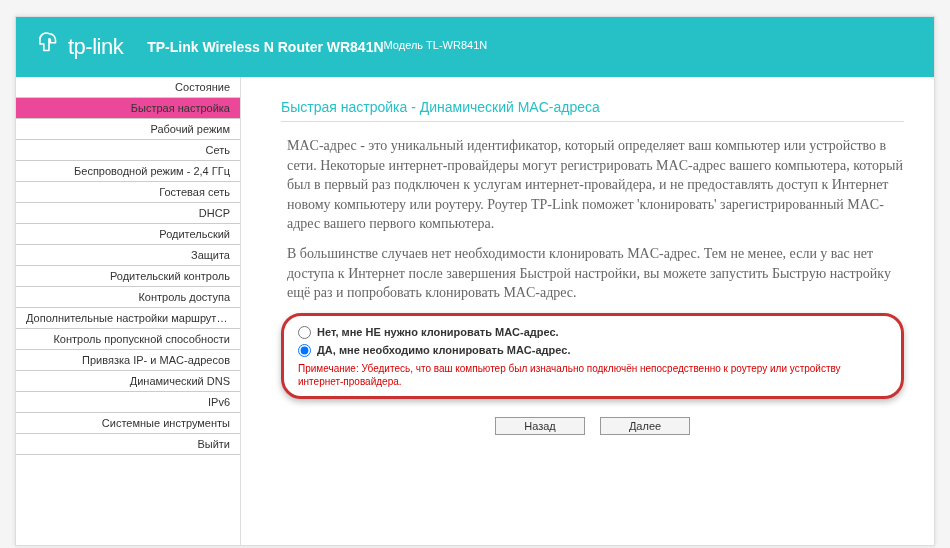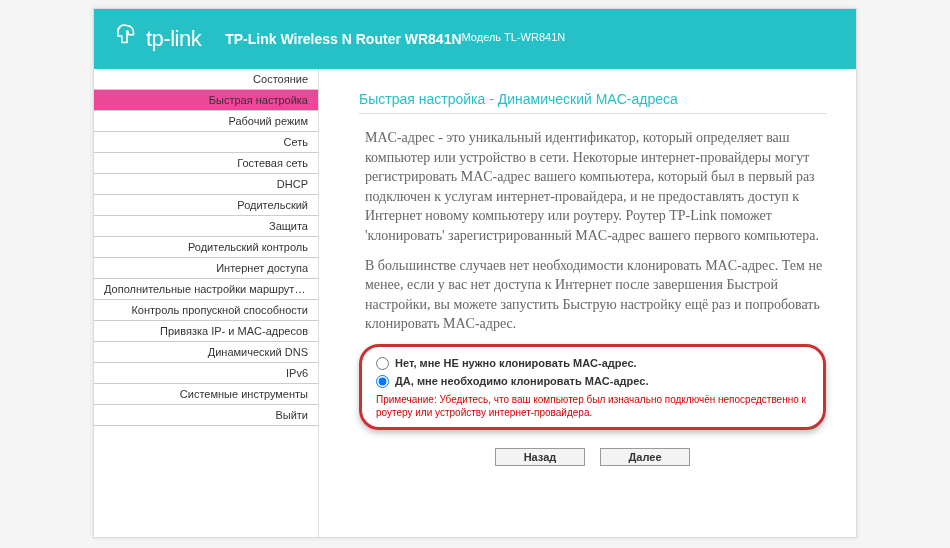--- a/index.html
+++ b/index.html
@@ -1,38 +1,38 @@
 <!DOCTYPE html>
 <html><head>
 <meta charset="utf-8">
 <style>
 * { margin: 0; padding: 0; box-sizing: border-box; }
 body { font-family: Arial, sans-serif; background: #f5f5f5; width: 950px; height: 548px; overflow: hidden; }
-.page { width: 764px; height: 530px; margin: 8px auto; background: #fff; border: 1px solid #ddd; box-shadow: 0 0 4px rgba(0,0,0,0.1); display: flex; flex-direction: column; }
+.page { width: 920px; height: 530px; margin: 16px auto; background: #fff; border: 1px solid #ddd; box-shadow: 0 0 4px rgba(0,0,0,0.1); display: flex; flex-direction: column; }
 .header { background: #26c0c7; color: #fff; padding: 14px 20px; display: flex; align-items: center; gap: 24px; }
 .logo { display: flex; align-items: center; gap: 6px; font-size: 22px; font-weight: 400; letter-spacing: -0.5px; }
 .logo-icon { display: inline-block; }
 .logo-icon svg { width: 26px; height: 26px; }
 .header-text { display: flex; flex-direction: row; line-height: 1.3; }
 .product-title { font-size: 14px; font-weight: bold; }
 .model { font-size: 11px; font-weight: normal; }
 .body { display: flex; flex: 1; overflow: hidden; }
 .sidebar { width: 225px; background: #fff; border-right: 1px solid #ddd; overflow-y: auto; }
 .menu-item { display: block; padding: 4px 10px; font-size: 11px; color: #333; border-bottom: 1px solid #ccc; cursor: pointer; white-space: nowrap; overflow: hidden; text-overflow: ellipsis; text-align: right; }
 .menu-item.active { background: #ec4899; color: #333; font-weight: normal; padding-left: 44px; }
 .content { flex: 1; padding: 22px 30px 18px 40px; overflow-y: auto; font-size: 11px; color: #555; }
 .page-title { color: #26c0c7; font-size: 14px; font-weight: normal; margin-bottom: 6px; }
 .title-sep { border: 0; border-top: 1px solid #ddd; margin-bottom: 14px; }
 .desc { font-size: 14px; color: #666; line-height: 1.4; margin-bottom: 10px; padding-left: 6px; font-family: Liberation Serif, serif; }
 .choice-box { border: 3px solid #c83232; border-radius: 20px; padding: 10px 14px 8px; box-shadow: 0 3px 6px rgba(0,0,0,0.25); margin-bottom: 18px; }
 .radio-row { display: flex; align-items: center; gap: 6px; margin-bottom: 5px; font-size: 11px; color: #333; font-weight: bold; }
 .radio-row input { margin: 0; }
 .note { color: #d60000; font-size: 10px; line-height: 1.3; margin-top: 2px; }
 .buttons { text-align: center; }
-.btn { display: inline-block; min-width: 90px; padding: 2px 14px; font-size: 11px; color: #333; background: #f4f4f4; border: 1px solid #999; cursor: pointer; margin: 0 6px; font-weight: bold; }
+.btn { display: inline-block; min-width: 90px; padding: 2px 14px; font-size: 11px; color: #333; background: #f4f4f4; border: 1px solid #999; cursor: pointer; margin: 0 6px; }
 </style>
 </head>
 <body>
 
 <div class="page">
   <div class="header">
     <div class="logo">
       <span class="logo-icon">
         <svg viewBox="0 0 40 40">
             <path d="M20 4 a10 10 0 0 1 10 10 v4 h-8 v-4 a2 2 0 0 0 -2 -2 h0 v18 h-8 v-10 h-6 v-6 a10 10 0 0 1 14 -10 z" fill="none" stroke="#fff" stroke-width="2.5" stroke-linejoin="round"></path>
@@ -45,26 +45,27 @@
       <span class="model">Модель TL-WR841N</span>
     </div>
   </div>
 
   <div class="body">
     <div class="sidebar" id="sidebar">
         <div class="menu-item">Состояние</div>
         <div class="menu-item active">Быстрая настройка</div>
         <div class="menu-item">Рабочий режим</div>
         <div class="menu-item">Сеть</div>
+        <div class="menu-item">Беспроводной режим - 2,4 ГГц</div>
         <div class="menu-item">Гостевая сеть</div>
         <div class="menu-item">DHCP</div>
         <div class="menu-item">Родительский</div>
         <div class="menu-item">Защита</div>
         <div class="menu-item">Родительский контроль</div>
-        <div class="menu-item">Интернет доступа</div>
+        <div class="menu-item">Контроль доступа</div>
         <div class="menu-item">Дополнительные настройки маршрутизации</div>
         <div class="menu-item">Контроль пропускной способности</div>
         <div class="menu-item">Привязка IP- и MAC-адресов</div>
         <div class="menu-item">Динамический DNS</div>
         <div class="menu-item">IPv6</div>
         <div class="menu-item">Системные инструменты</div>
         <div class="menu-item">Выйти</div>
       </div>
 
     <div class="content">

